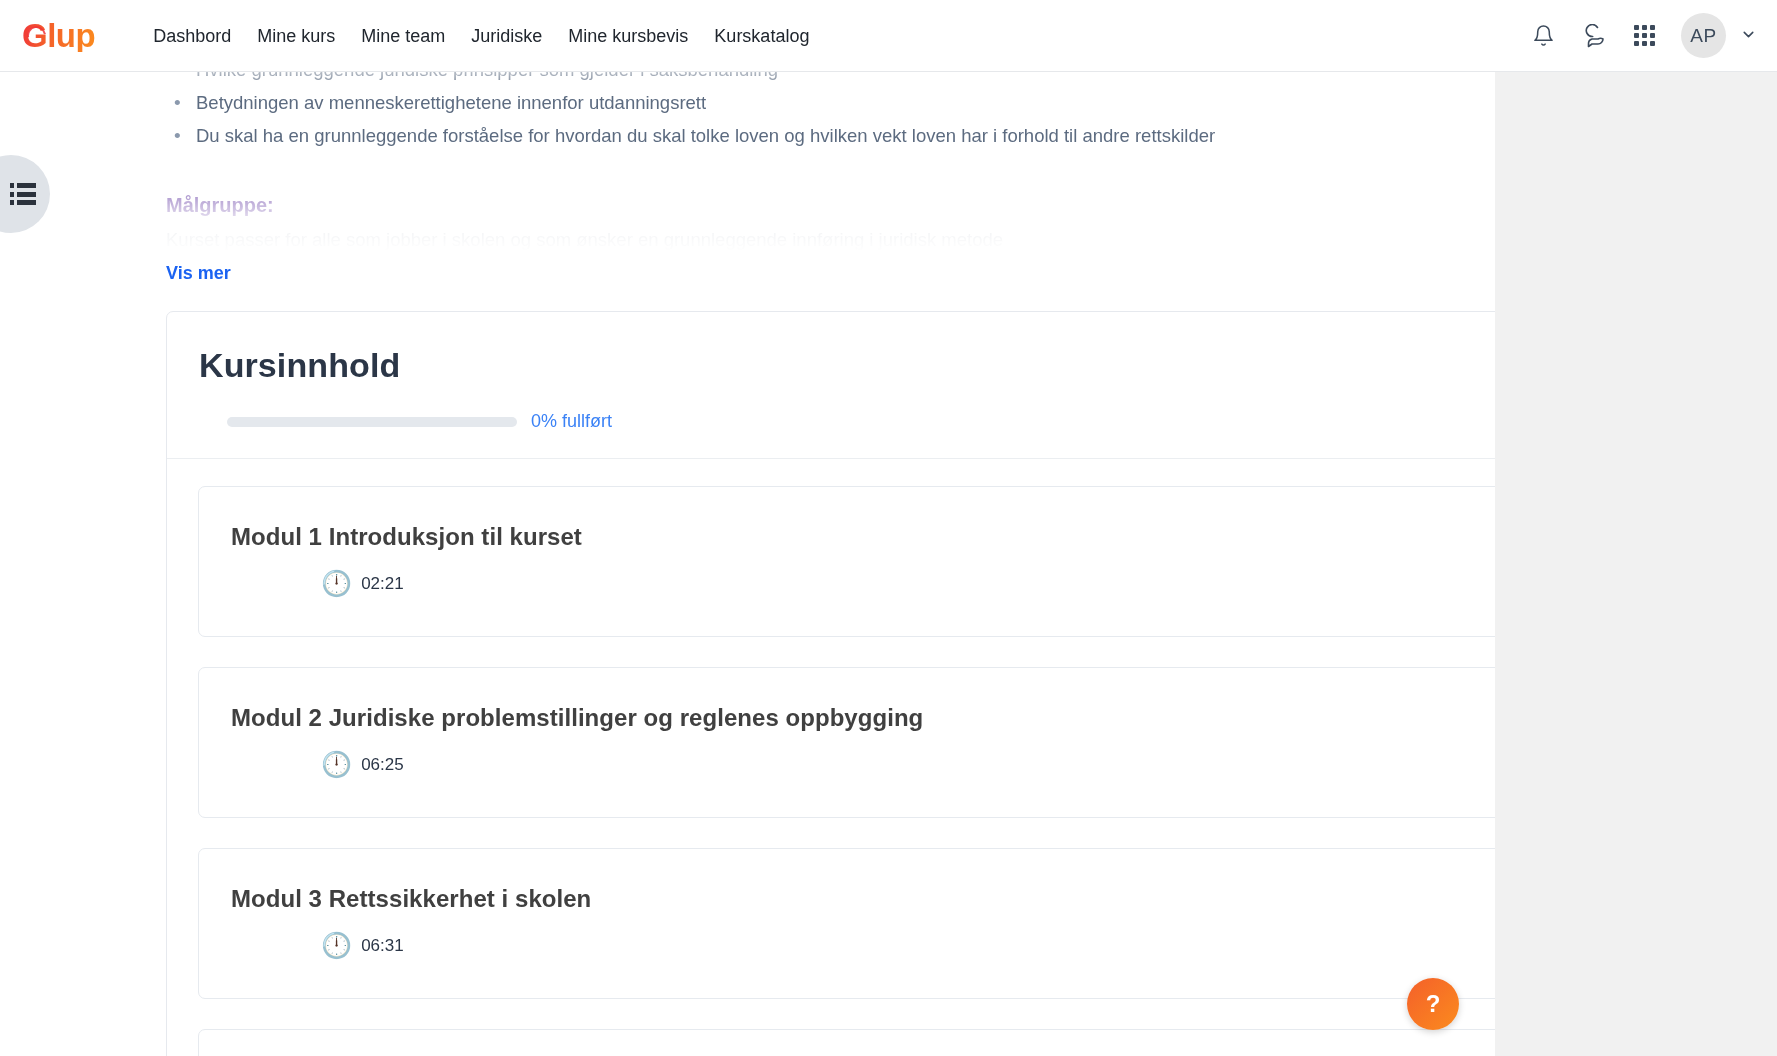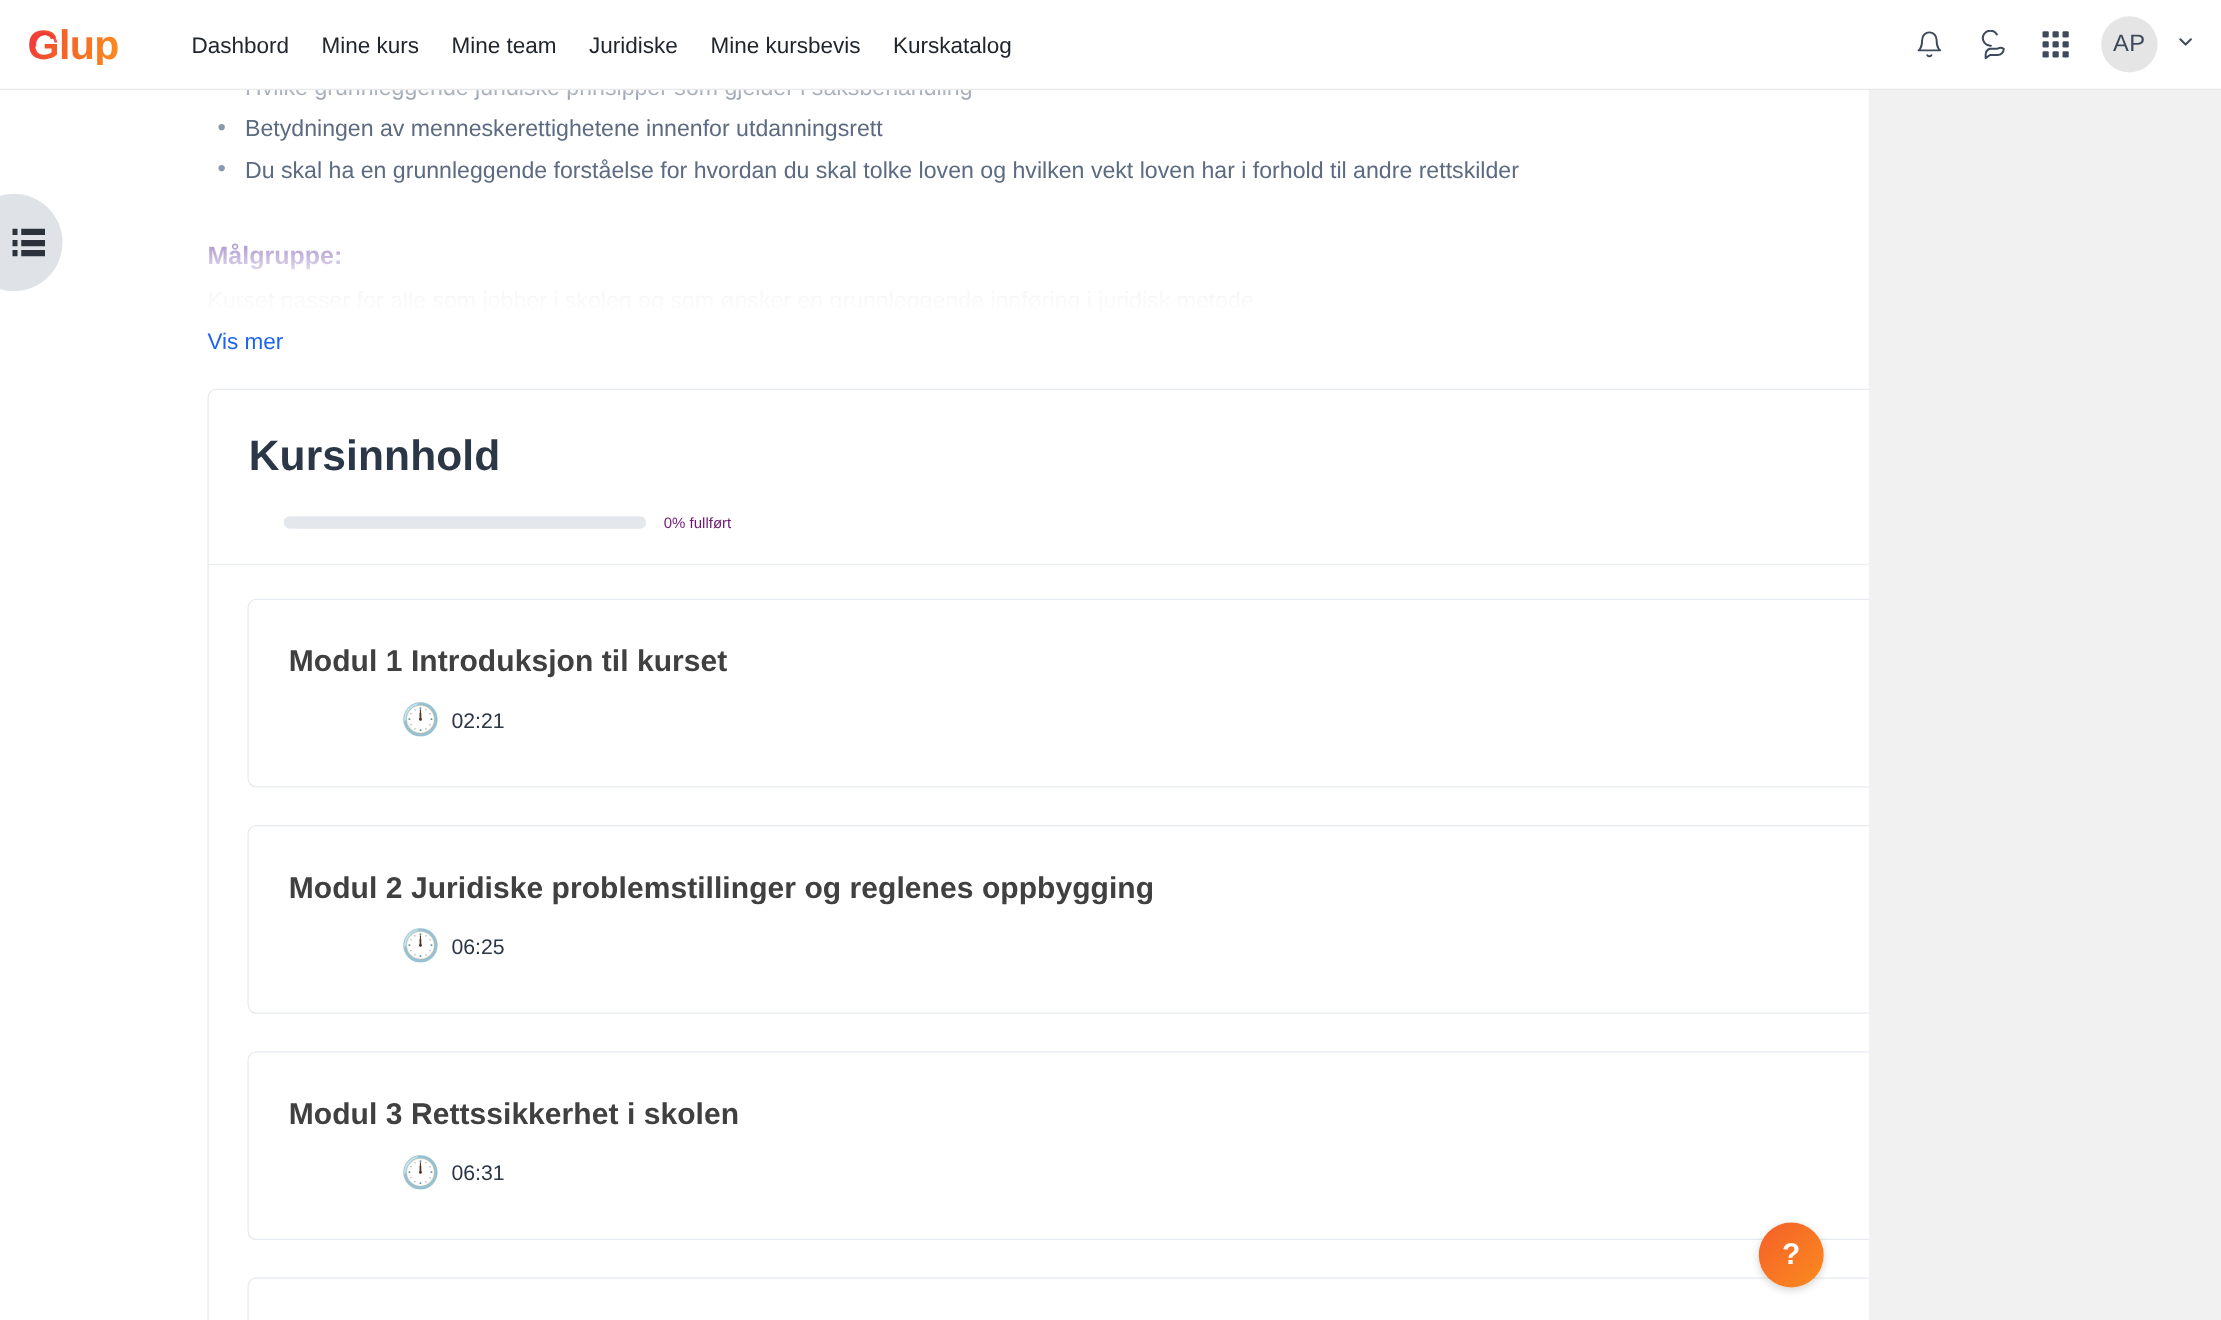--- a/index.html
+++ b/index.html
@@ -212,21 +212,21 @@
     font-size: 18.5px;
     line-height: 30px;
     color: #5c6b80;
     white-space: nowrap;
   }
 
   .showmore {
     position: relative;
     margin-top: 6px;
     font-size: 18px;
-    font-weight: 400;
+    font-weight: 700;
     color: #1b63f2;
     cursor: pointer;
     display: inline-block;
   }
 
   
   .panel {
     margin-top: 27px;
     width: 1443px;
     background: #ffffff;
@@ -265,22 +265,22 @@
     border-radius: 6px;
     background: #e4e8ed;
     overflow: hidden;
   }
   .progress-fill {
     height: 100%;
     background: #2e7d32;
     border-radius: 6px;
   }
   .progress-label {
-    font-size: 12px;
-    color: #701a75;
+    font-size: 18px;
+    color: #3b82f6;
   }
 
   .panel-body { padding: 27px 31px 0 31px; }
 
   .module-card {
     border: 1px solid #e6eaef;
     border-radius: 7px;
     background: #fff;
     margin-bottom: 30px;
     padding: 36px 32px 40px 32px;

